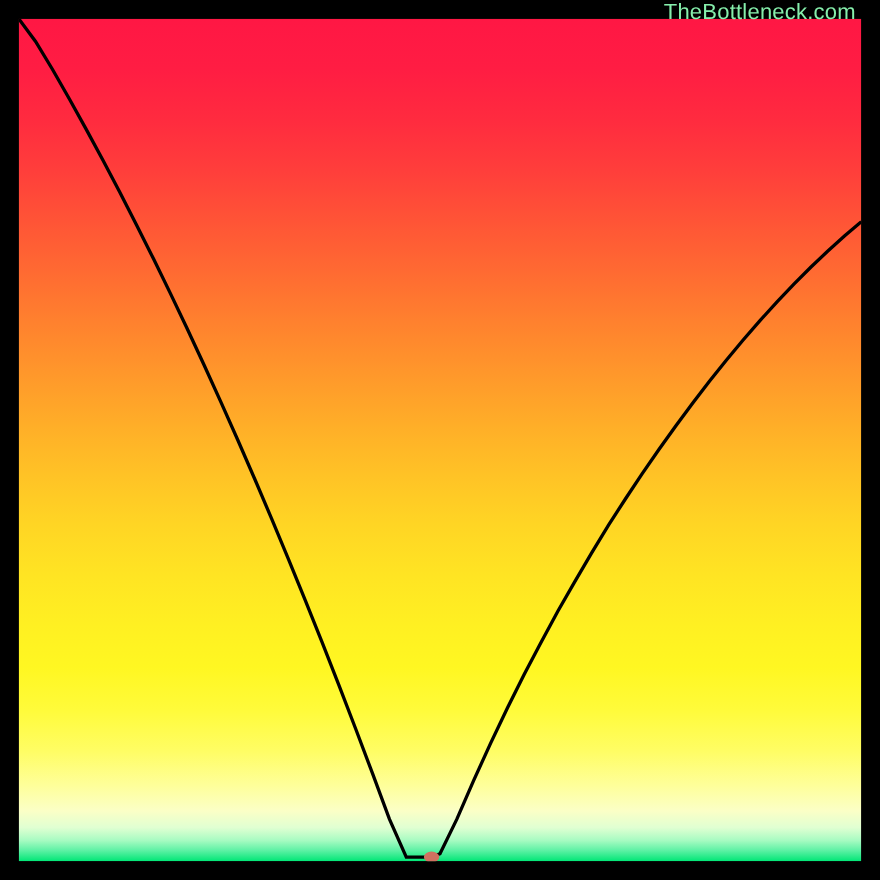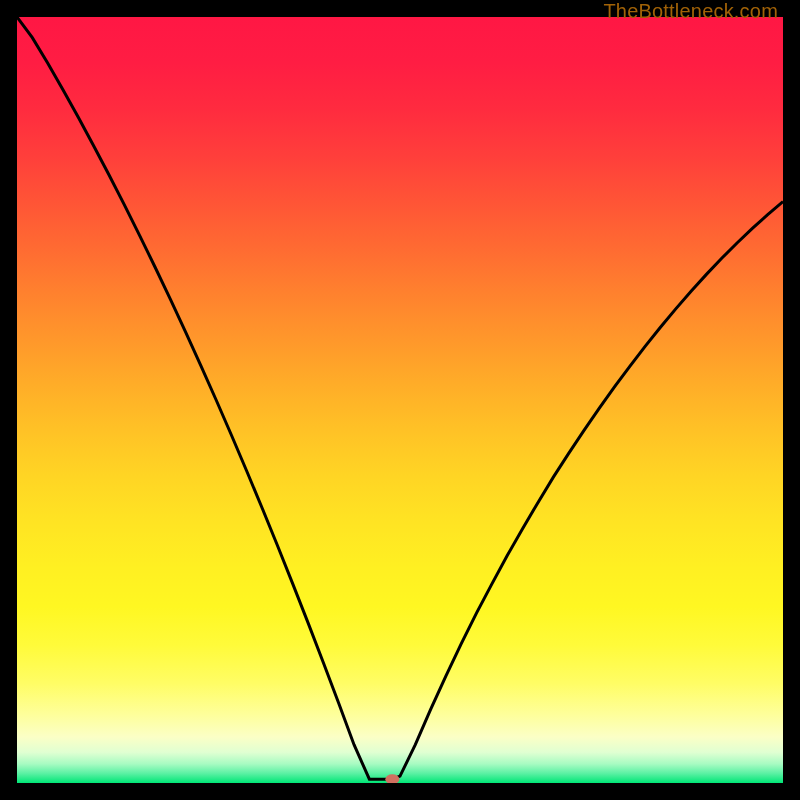--- a/index.html
+++ b/index.html
@@ -23,21 +23,21 @@
     position: absolute;
     left: 0;
     top: 0;
     width: 766px;
     height: 766px;
   }
   .watermark {
     position: absolute;
     top: 0px;
     right: 22px;
-    color: #a16207;
+    color: #86efac;
     font-size: 20px;
     font-weight: 500;
     letter-spacing: 0.2px;
   }
 </style>
 </head>
 <body>
 
 <div class="frame">
   <svg class="plot" viewBox="0 0 766 766" preserveAspectRatio="none">

